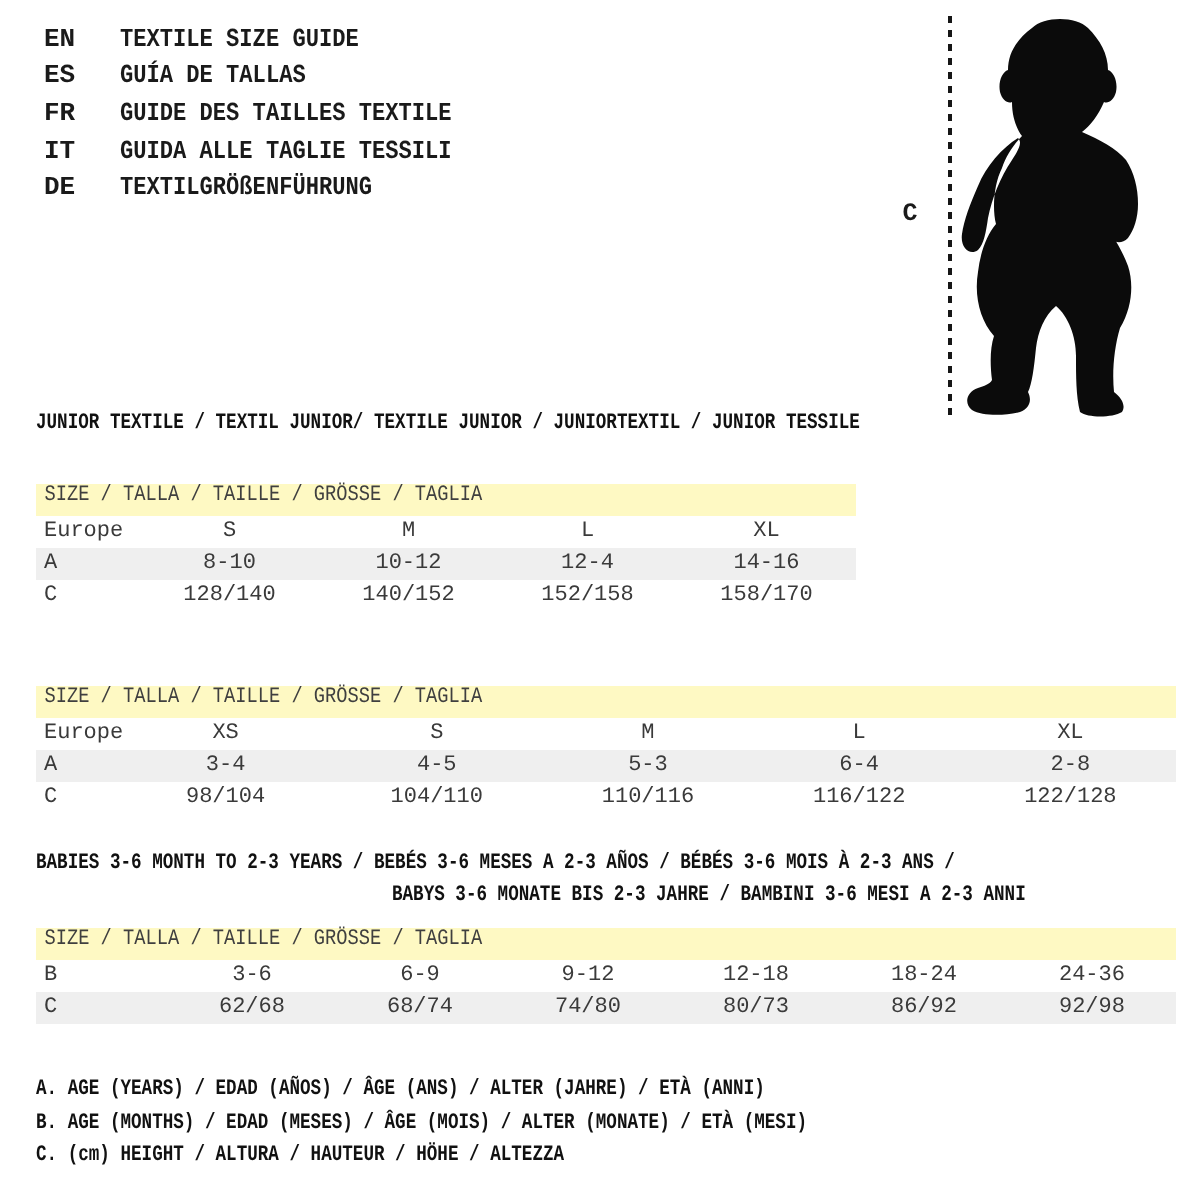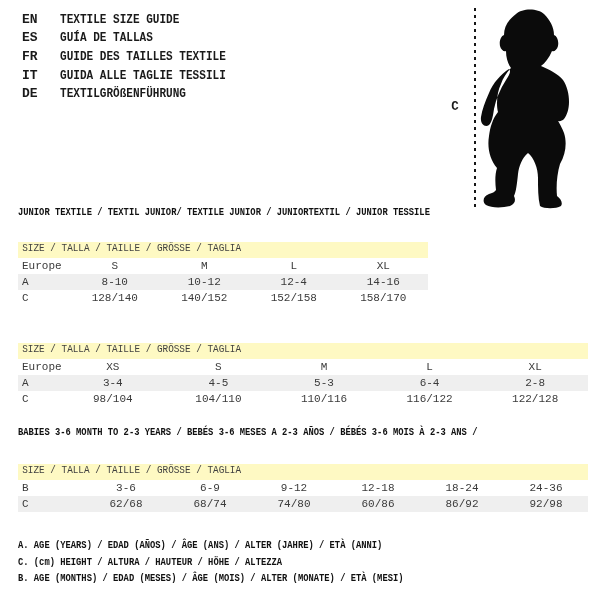--- a/index.html
+++ b/index.html
@@ -151,50 +151,51 @@
         <span class="cell">98/104</span>
         <span class="cell">104/110</span>
         <span class="cell">110/116</span>
         <span class="cell">116/122</span>
         <span class="cell">122/128</span>
       </div>
     </div>
 
   <div class="sec-title" style="top:424px;text-align:right;">
     <div><span class="condense">BABIES 3-6 MONTH TO 2-3 YEARS / BEBÉS 3-6 MESES A 2-3 AÑOS / BÉBÉS 3-6 MOIS À 2-3 ANS /</span></div>
+    <div><span class="condense">BABYS 3-6 MONATE BIS 2-3 JAHRE / BAMBINI 3-6 MESI A 2-3 ANNI</span></div>
   </div>
   <div class="sizetable" style="top:464px;width:570px;">
       <div class="bar">
         <span class="bar-text condense85">SIZE / TALLA / TAILLE / GRÖSSE / TAGLIA</span>
       </div>
       <div class="trow">
         <span class="lab" style="width: 66px;">B</span>
         <span class="cell">3-6</span>
         <span class="cell">6-9</span>
         <span class="cell">9-12</span>
         <span class="cell">12-18</span>
         <span class="cell">18-24</span>
         <span class="cell">24-36</span>
       </div>
       <div class="trow shade">
         <span class="lab" style="width: 66px;">C</span>
         <span class="cell">62/68</span>
         <span class="cell">68/74</span>
         <span class="cell">74/80</span>
-        <span class="cell">60/86</span>
+        <span class="cell">80/73</span>
         <span class="cell">86/92</span>
         <span class="cell">92/98</span>
       </div>
     </div>
 
   <div class="notes">
     <div class="note-line">
         <span class="condense">A. AGE (YEARS) / EDAD (AÑOS) / ÂGE (ANS) / ALTER (JAHRE) / ETÀ (ANNI)</span>
       </div>
     <div class="note-line">
+        <span class="condense">B. AGE (MONTHS) / EDAD (MESES) / ÂGE (MOIS) / ALTER (MONATE) / ETÀ (MESI)</span>
+      </div>
+    <div class="note-line">
         <span class="condense">C. (cm) HEIGHT / ALTURA / HAUTEUR / HÖHE / ALTEZZA</span>
       </div>
-    <div class="note-line">
-        <span class="condense">B. AGE (MONTHS) / EDAD (MESES) / ÂGE (MOIS) / ALTER (MONATE) / ETÀ (MESI)</span>
-      </div>
   </div>
 
 </div>
 
 </body></html>

